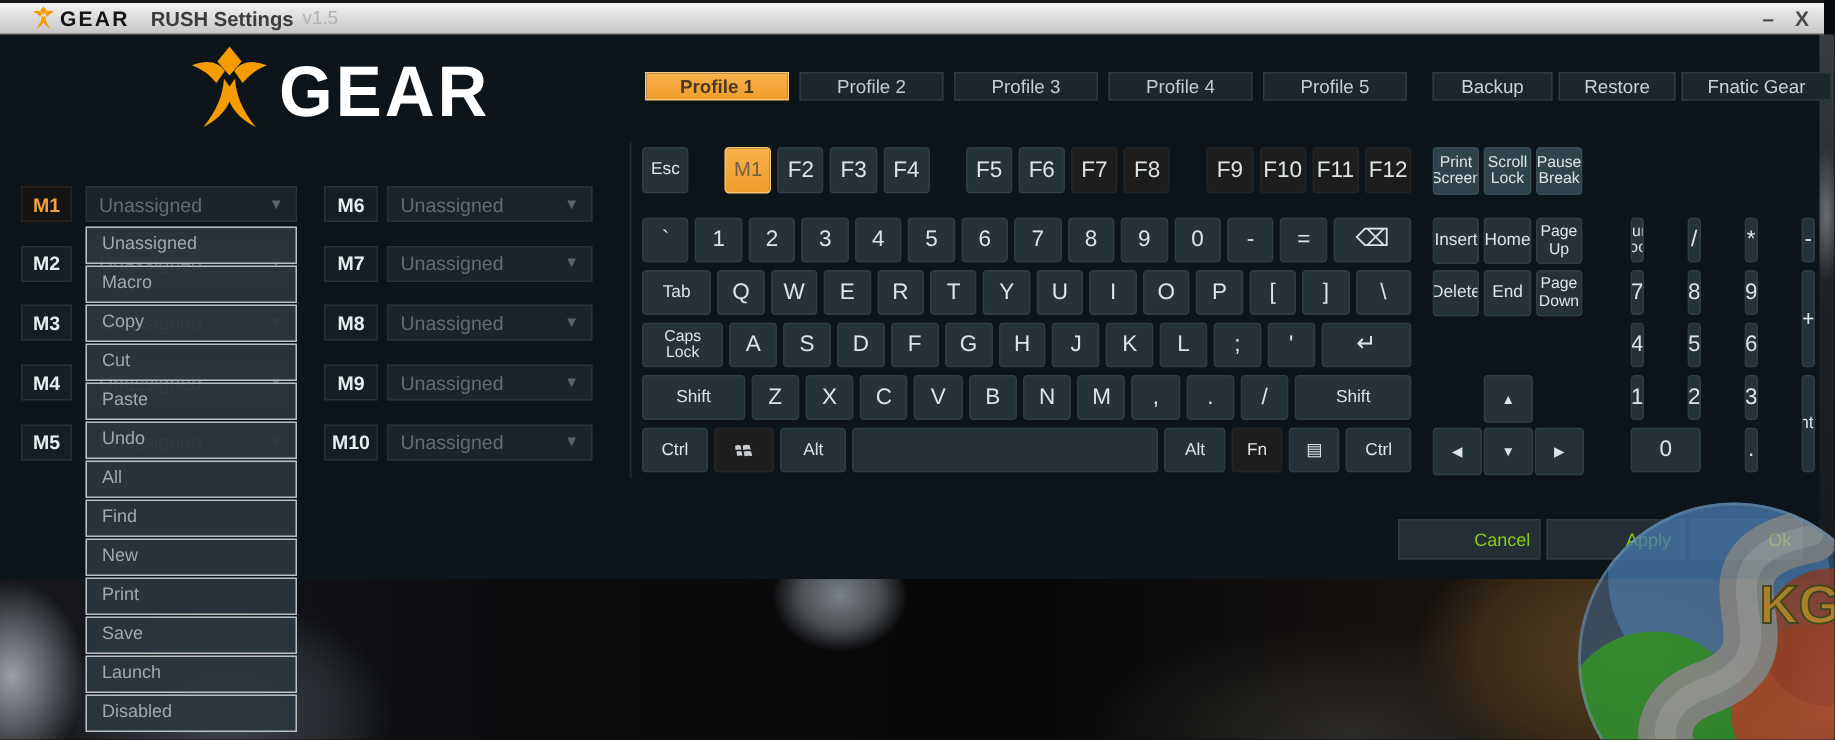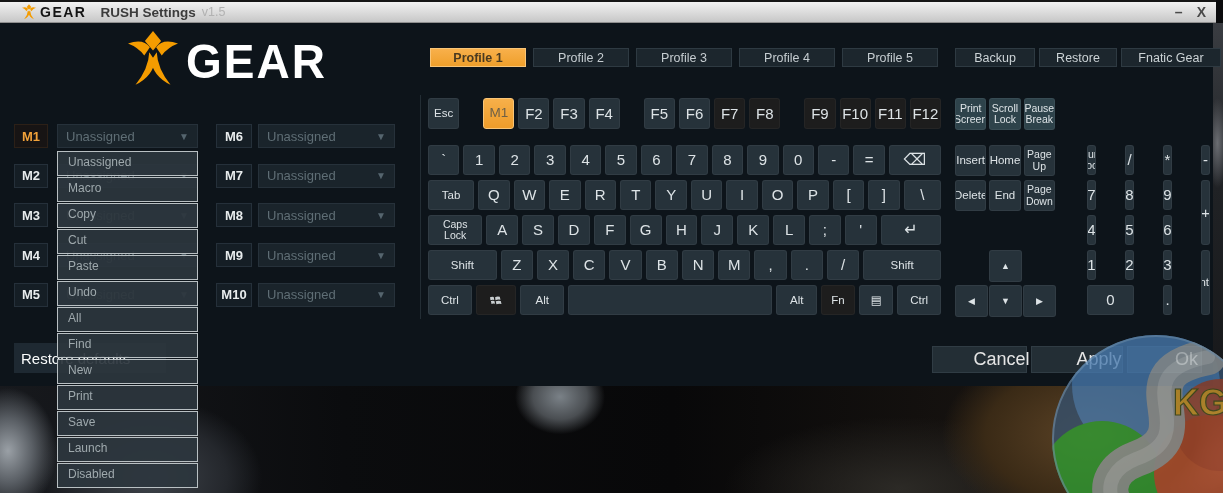--- a/index.html
+++ b/index.html
@@ -117,21 +117,21 @@
   .numpad{
     position:absolute;left:1063px;top:122px;width:147px;
     display:grid;grid-template-columns:repeat(4,1fr);grid-auto-rows:30px;gap:5px;
   }
   .numpad .key{flex:none;margin-left:24px;}
   .numpad .rs2{grid-row:span 2;}
   .numpad .cs2{grid-column:span 2;}
   
   .footer-btn{
     position:absolute;height:27px;box-sizing:border-box;background:#232e35;
-    border:1px solid #303c44;color:#e5e5e5;font-size:18px;
+    border:1px solid #303c44;color:#84cc16;font-size:12px;
     display:flex;align-items:center;justify-content:center;padding-left:44px;
   }
   .restore-defaults{
     position:absolute;left:14px;top:320px;width:152px;height:30px;box-sizing:border-box;
     background:#1e2932;color:#fafcfc;font-size:15px;display:flex;align-items:center;
     padding-left:7px;z-index:20;overflow:hidden;white-space:nowrap;
   }
   .btn-cancel{left:932px;top:323px;width:95px;}
   .btn-apply{left:1031px;top:323px;width:92px;}
   .btn-ok{left:1127px;top:323px;width:75px;}
@@ -418,21 +418,20 @@
       <div class="key">5</div>
       <div class="key">6</div>
       <div class="key">1</div>
       <div class="key">2</div>
       <div class="key">3</div>
       <div class="key small rs2">Enter</div>
       <div class="key cs2">0</div>
       <div class="key">.</div>
     </div>
 
-  <div class="restore-defaults">Restore defaults</div>
   <div class="footer-btn btn-cancel">Cancel</div>
   <div class="footer-btn btn-apply">Apply</div>
   <div class="footer-btn btn-ok">Ok</div>
 
   <div class="dlist" id="dropdown-list">
       <div class="ditem">Unassigned</div>
       <div class="ditem">Macro</div>
       <div class="ditem">Copy</div>
       <div class="ditem">Cut</div>
       <div class="ditem">Paste</div>

